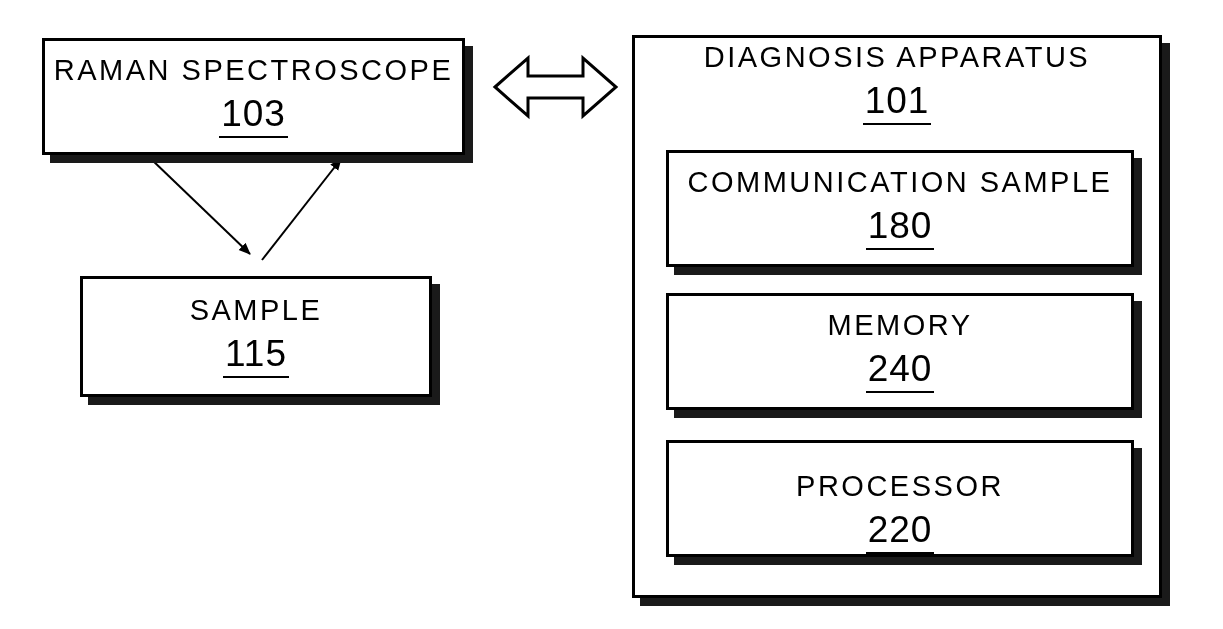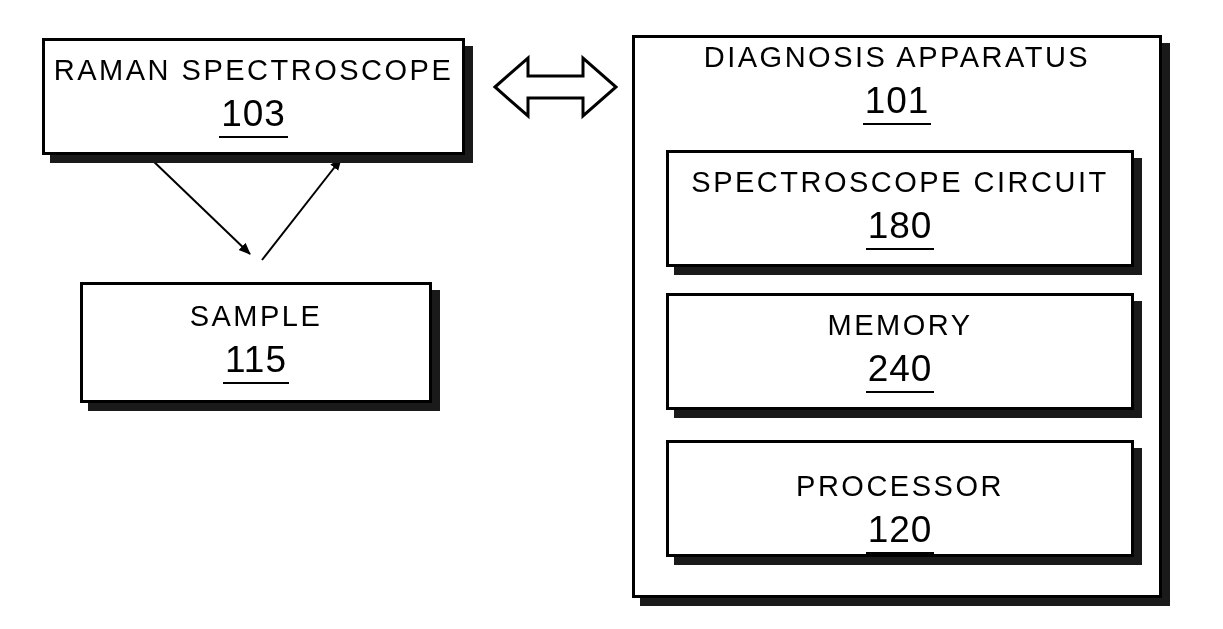--- a/index.html
+++ b/index.html
@@ -50,21 +50,21 @@
     padding: 0 2px 2px 2px;
   }
   #raman-box {
     left: 42px;
     top: 38px;
     width: 423px;
     height: 117px;
   }
   #sample-box {
     left: 80px;
-    top: 282px;
+    top: 276px;
     width: 352px;
     height: 121px;
   }
   #apparatus-box {
     left: 632px;
     top: 35px;
     width: 530px;
     height: 563px;
     justify-content: flex-start;
     padding-top: 4px;
@@ -102,28 +102,28 @@
   <div class="box" id="sample-box">
     <div class="label">SAMPLE</div>
     <div class="ref">115</div>
   </div>
 
   <div class="box" id="apparatus-box">
     <div class="label">DIAGNOSIS APPARATUS</div>
     <div class="ref">101</div>
 
     <div class="box inner-box" id="communication-circuit-box">
-      <div class="label">SPECTROSCOPE CIRCUIT</div>
+      <div class="label">COMMUNICATION SAMPLE</div>
       <div class="ref">180</div>
     </div>
 
     <div class="box inner-box" id="memory-box">
       <div class="label">MEMORY</div>
       <div class="ref">240</div>
     </div>
 
     <div class="box inner-box" id="processor-box">
       <div class="label">PROCESSOR</div>
-      <div class="ref">120</div>
+      <div class="ref">220</div>
     </div>
   </div>
 
 </div>
 
 </body></html>

